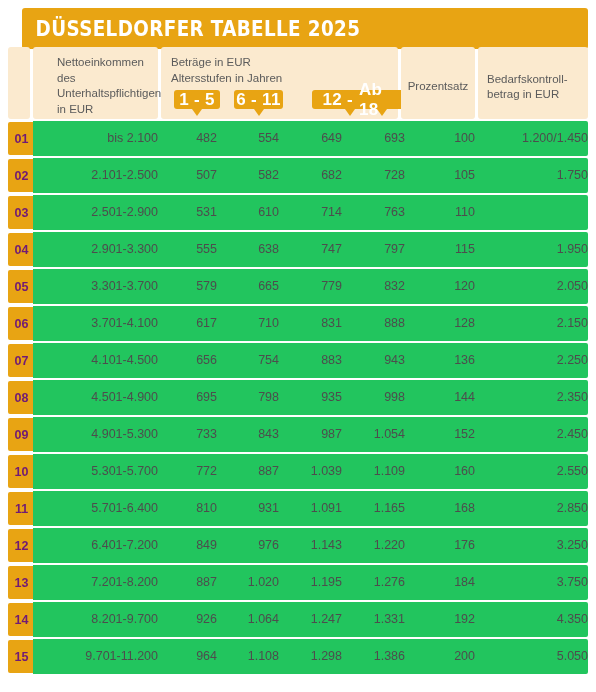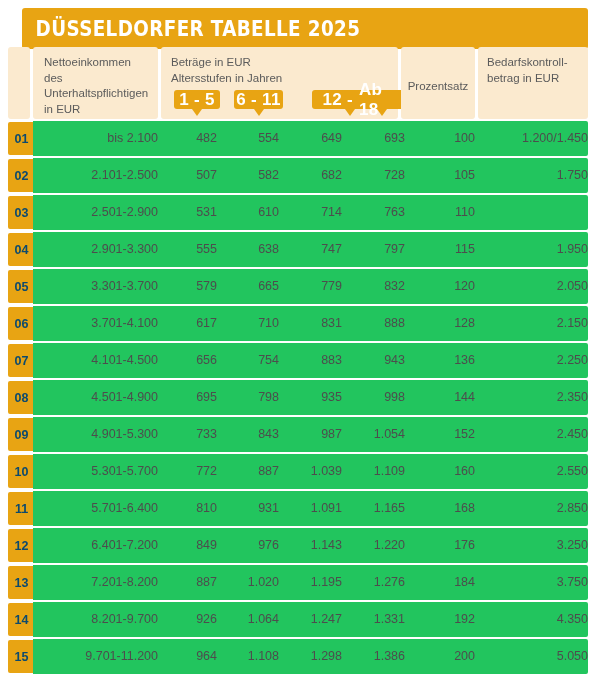--- a/index.html
+++ b/index.html
@@ -57,24 +57,24 @@
   }
   .hcell {
     position: absolute;
     top: 0;
     height: 72px;
     background: #FBEACF;
     border-radius: 3px;
     box-sizing: border-box;
   }
   .hcell-spacer { left: 8px;  width: 22px; }
-  .hcell-income { left: 33px; width: 125px; padding: 8px 10px 0 11px; }
+  .hcell-income { left: 33px; width: 125px; padding: 8px 10px 0 24px; }
   .hcell-ages  { left: 161px; width: 237px; padding: 8px 8px 0 10px; }
   .hcell-pct   { left: 401px; width: 74px;  padding: 8px 0 0 0; display:flex; align-items:center; justify-content:center;}
-  .hcell-bedarf{ left: 478px; width: 110px; padding: 8px 6px 0 9px; display:flex; }
+  .hcell-bedarf{ left: 478px; width: 110px; padding: 8px 6px 0 9px; display:flex; align-items:center;}
 
   .hlabel {
     font-size: 11.5px;
     line-height: 15.5px;
     color: #5b5b5b;
   }
 
   
   .badges {
     position: relative;
@@ -119,21 +119,21 @@
     margin-bottom: 2px;
   }
   .row-badge {
     position: absolute;
     left: 8px;
     top: 1px;
     width: 26px;
     height: 33px;
     background: #E8A413;
     border-radius: 2px 0 0 2px;
-    color: #0c4a6e;
+    color: #701a75;
     font-size: 12.5px;
     font-weight: bold;
     display: flex;
     align-items: center;
     justify-content: center;
     padding-left: 1px;
     box-sizing: border-box;
   }
   .row-badge::after {
     content: "";

